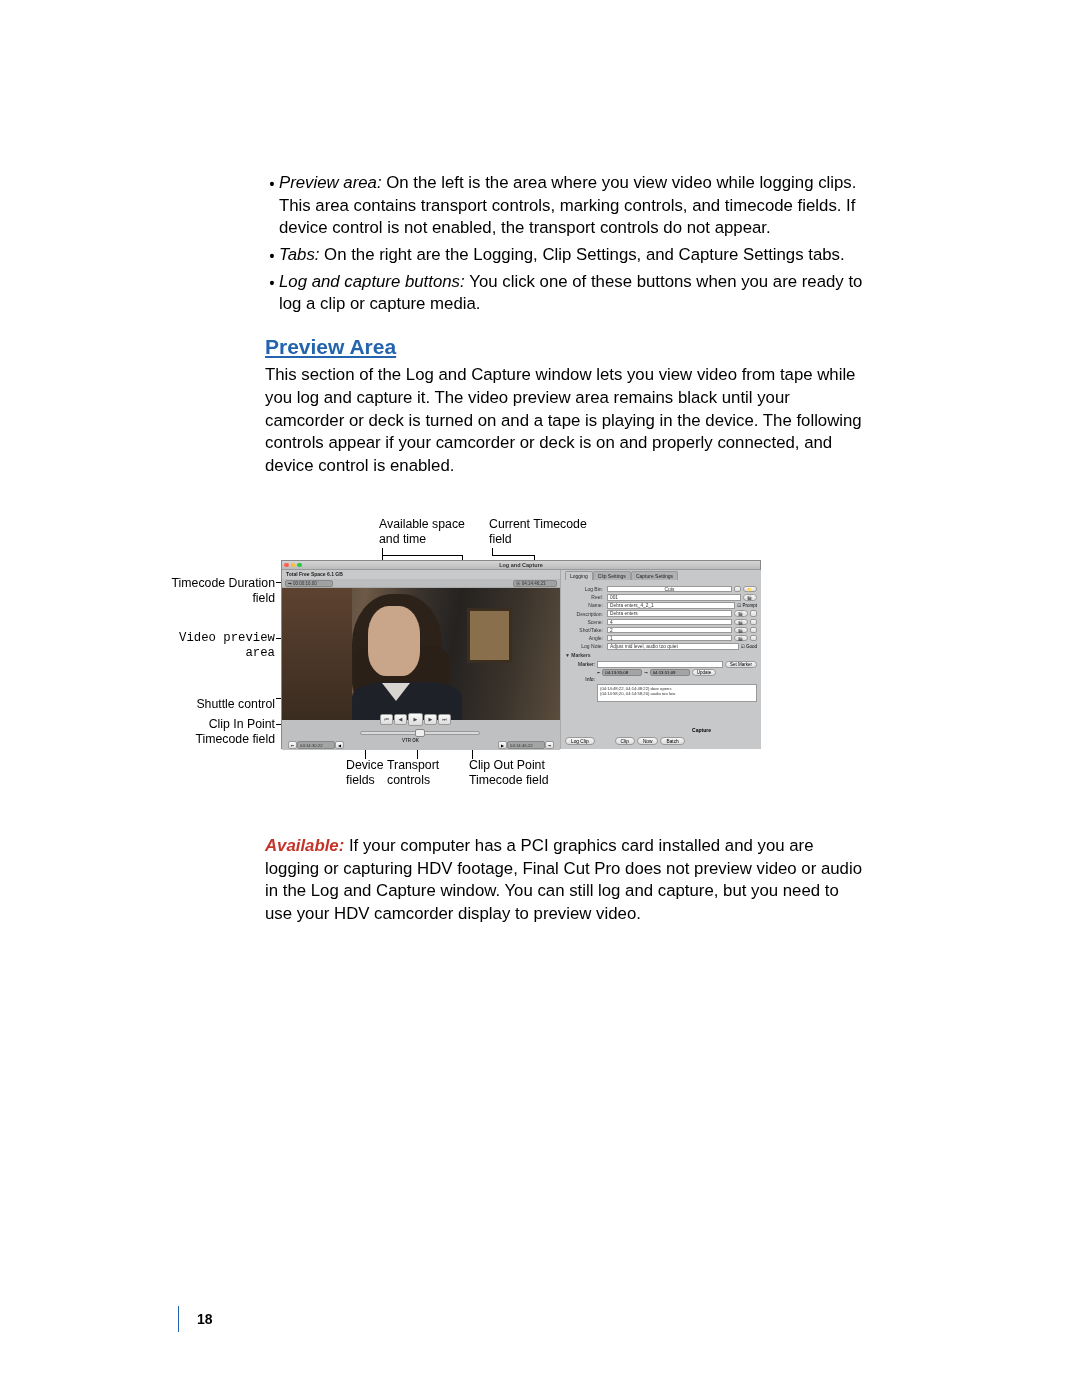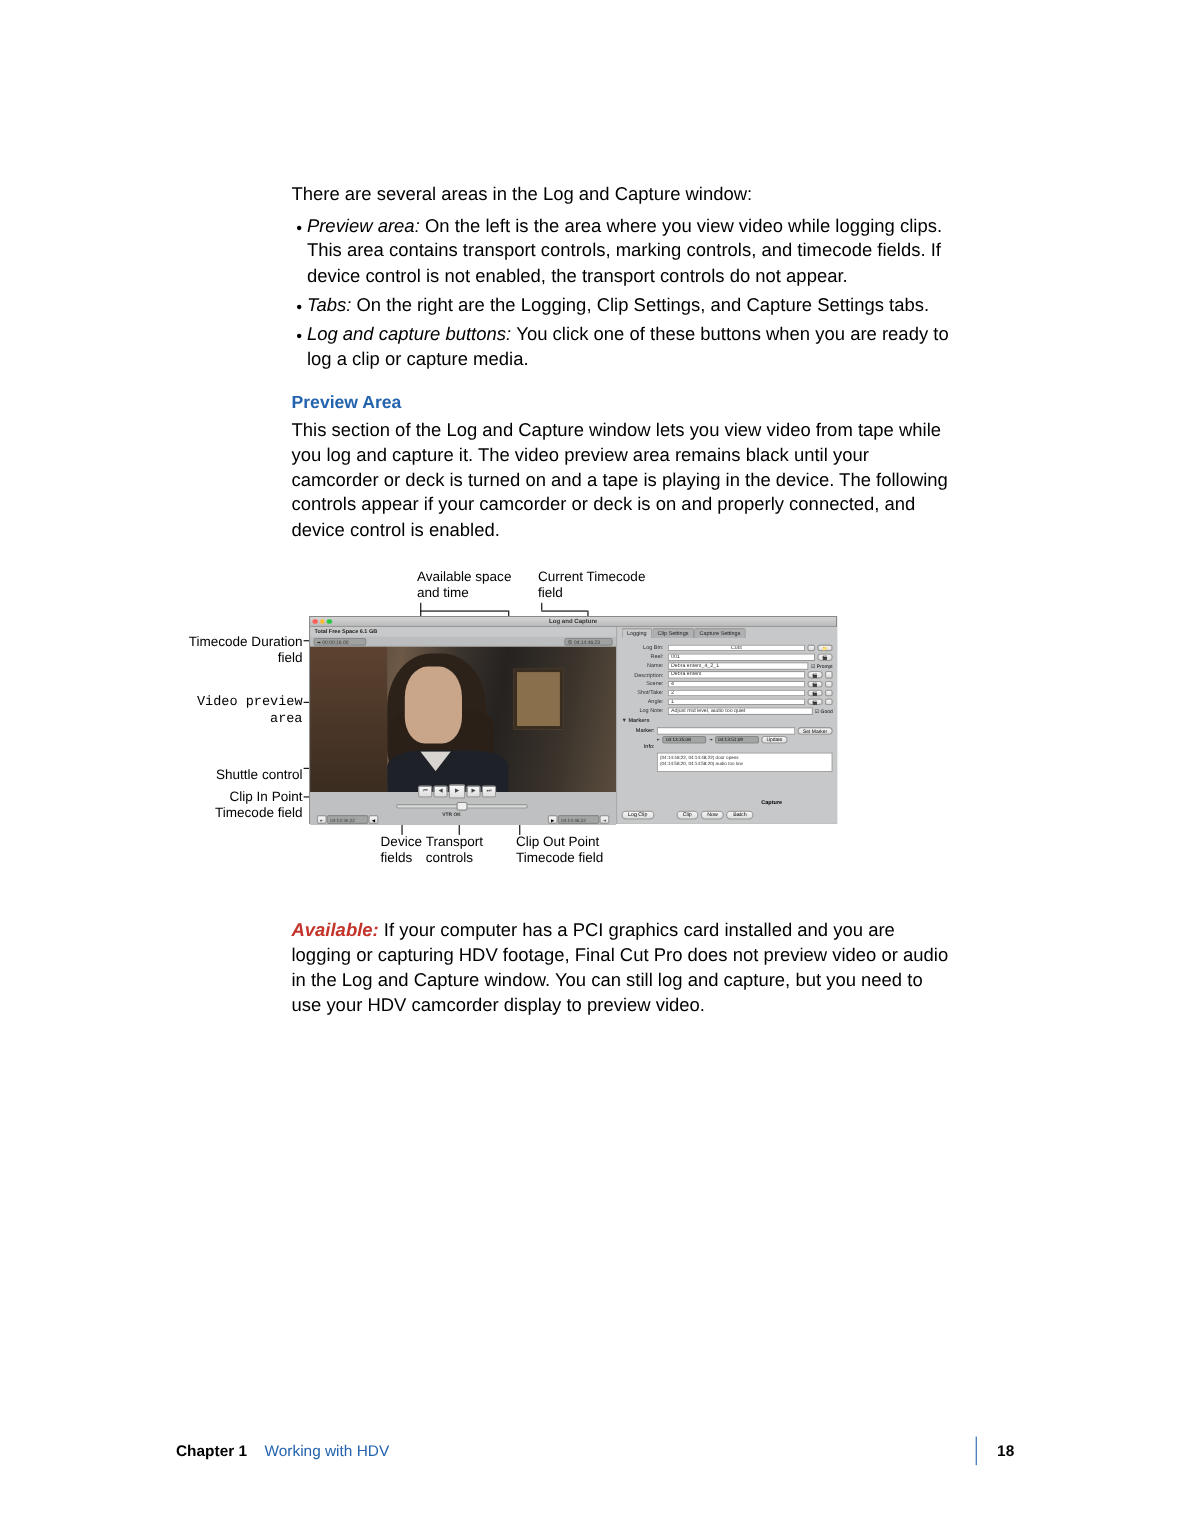--- a/index.html
+++ b/index.html
@@ -18,21 +18,21 @@
     width: 605px;
     font-size: 16.8px;
     line-height: 1.35;
   }
   .content p { margin-bottom: 3px; }
   .bullets { margin-top: 6px; margin-bottom: 6px; }
   .bullet { display: flex; margin-bottom: 4px; }
   .dot { width: 14px; flex-shrink: 0; text-align: center; font-weight: bold; padding-top: 3px; font-size: 14px; }
   .bullet-text { flex: 1; }
   .italic-run { font-style: italic; }
-  .section-heading { color: #2463ad; font-weight: bold; margin-top: 17px; margin-bottom: 2px; font-size: 16px; }
+  .section-heading { color: #2463ad; font-weight: bold; margin-top: 17px; margin-bottom: 2px; font-size: 21px; text-decoration: underline; }
   .important-word { color: #c4342a; font-style: italic; font-weight: bold; }
   .note-para { margin-top: 20px; }
 
   
   .figure-block {
     position: absolute;
     left: 155px;
     top: 514px;
     width: 720px;
     height: 280px;
@@ -172,21 +172,20 @@
   .footer-left { flex: 1; }
   .footer-chapter { font-weight: bold; }
   .footer-title { color: #2463ad; margin-left: 12px; }
   .footer-divider { width: 1px; height: 26px; background: #2463ad; margin: 0 18px; }
   .footer-page { font-weight: bold; }
 </style>
 </head>
 <body>
 
 <div class="content">
-  <p>There are several areas in the Log and Capture window:</p>
   <div class="bullets">
     <div class="bullet">
       <div class="dot">•</div>
       <div class="bullet-text"><span class="italic-run">Preview area:  </span><span>On the left is the area where you view video while logging clips. This area contains transport controls, marking controls, and timecode fields. If device control is not enabled, the transport controls do not appear.</span></div>
     </div>
     <div class="bullet">
       <div class="dot">•</div>
       <div class="bullet-text"><span class="italic-run">Tabs:  </span><span>On the right are the Logging, Clip Settings, and Capture Settings tabs.</span></div>
     </div>
     <div class="bullet">
@@ -389,19 +388,15 @@
   </div>
 </div>
 
 <div style="position:absolute;left:265px;top:815px;width:605px;font-size:16.8px;line-height:1.35;">
   <p class="note-para">
     <span class="important-word">Available:  </span><span>If your computer has a PCI graphics card installed and you are logging or capturing HDV footage, Final Cut Pro does not preview video or audio in the Log and Capture window. You can still log and capture, but you need to use your HDV camcorder display to preview video.</span>
   </p>
 </div>
 
 <div class="footer">
-  <div class="footer-left">
-    <span class="footer-chapter">Chapter 1</span>
-    <span class="footer-title">Working with HDV</span>
-  </div>
   <div class="footer-divider"></div>
   <div class="footer-page">18</div>
 </div>
 
 </body></html>

